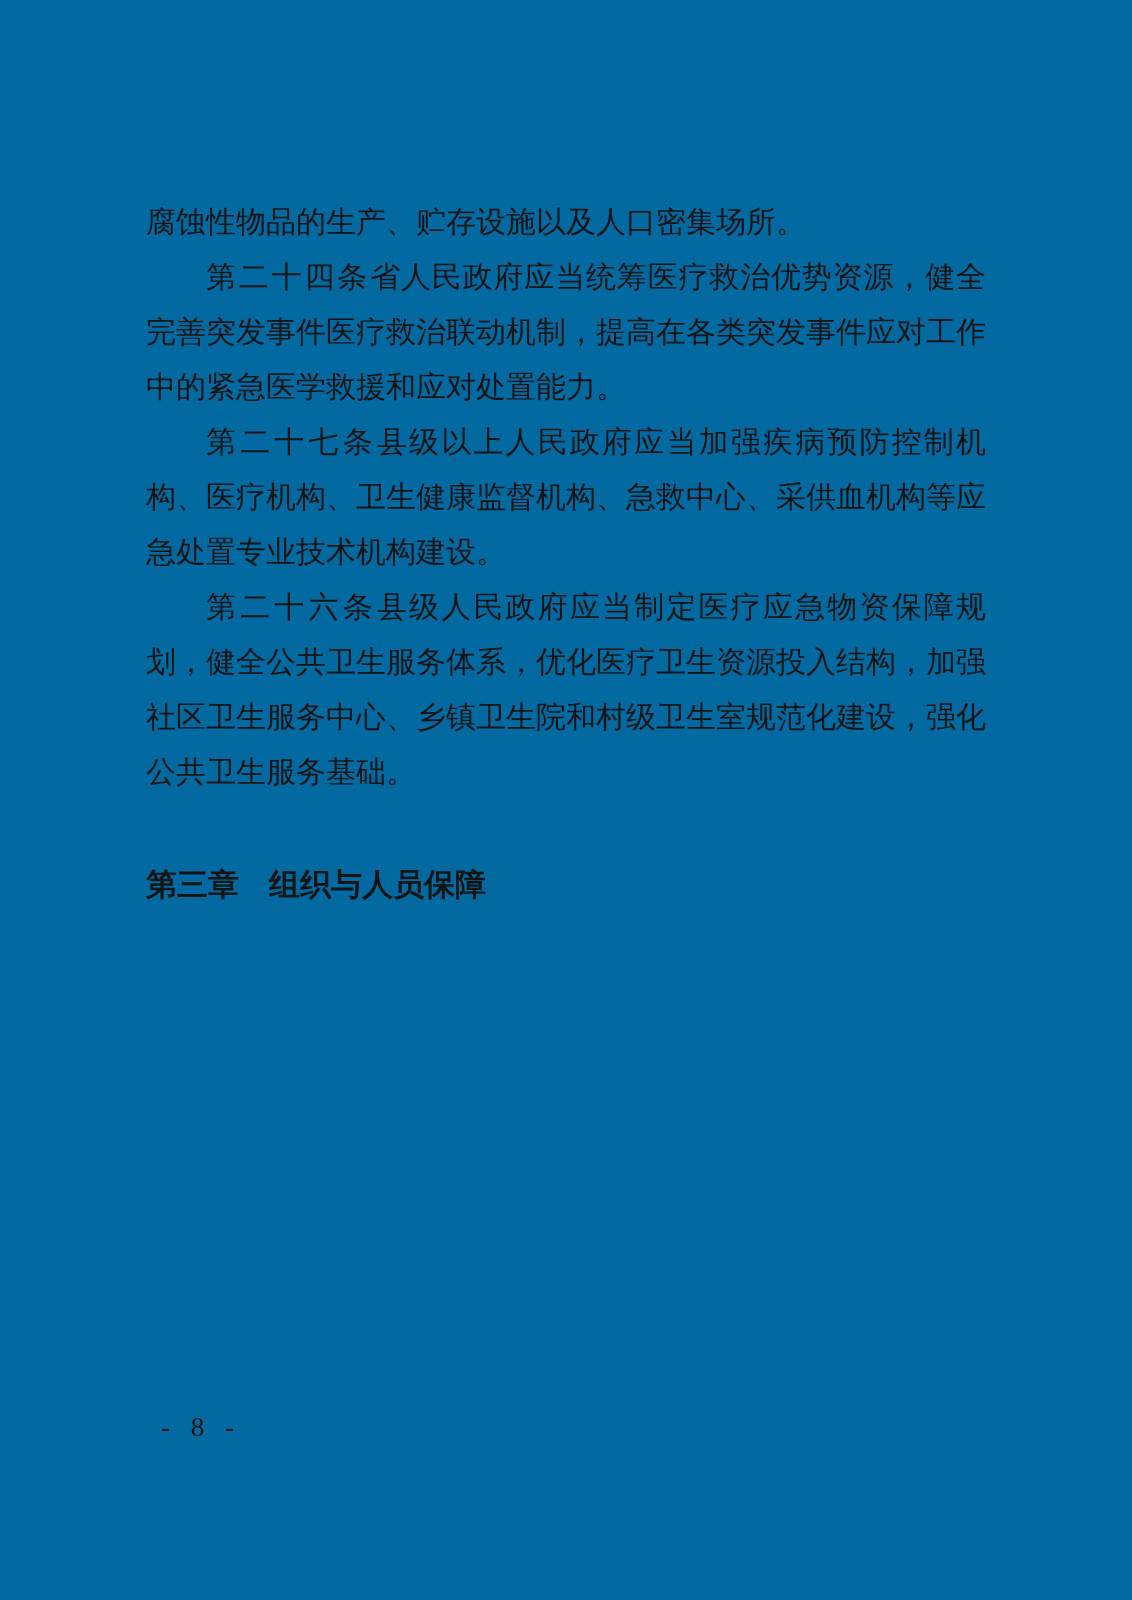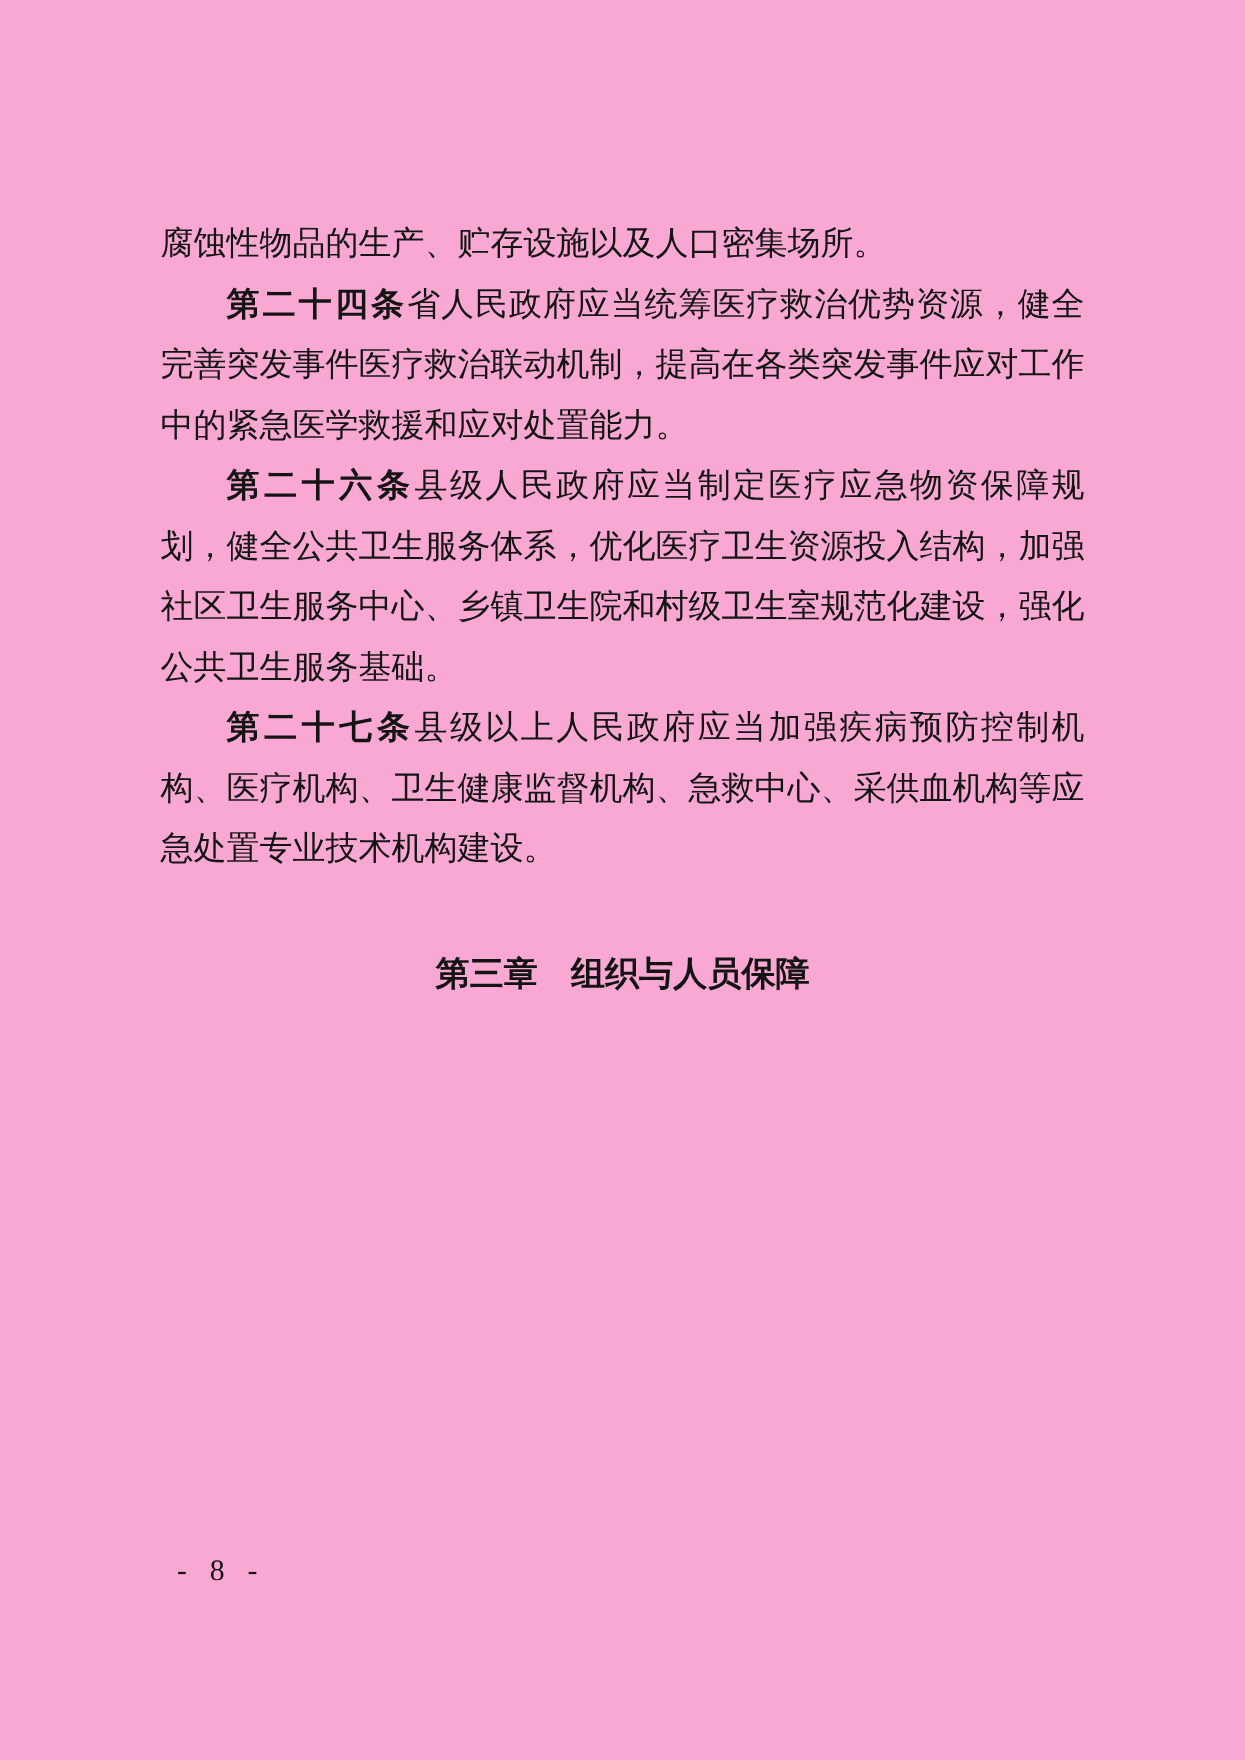--- a/index.html
+++ b/index.html
@@ -4,21 +4,21 @@
 <style>
   html, body {
     margin: 0;
     padding: 0;
     background: #ffffff;
   }
   .page {
     position: relative;
     width: 1132px;
     height: 1600px;
-    background: #f9a8d4;
+    background: #0369a1;
     overflow: hidden;
   }
   .body-text {
     position: absolute;
     left: 146px;
     top: 194px;
     width: 840px;
     font-family: "Liberation Serif", "DejaVu Serif", serif;
     font-size: 30px;
     line-height: 55px;
@@ -28,26 +28,26 @@
     margin: 0;
     text-align: justify;
     text-justify: inter-ideograph;
     word-break: break-all;
   }
   .para.indent {
     text-indent: 60px;
   }
   .article-label {
     font-family: "Liberation Sans", "DejaVu Sans", sans-serif;
-    font-weight: 700;
+    font-weight: 400;
     letter-spacing: 2px;
   }
   .chapter-heading {
     margin: 58px 0 55px 0;
-    text-align: center;
+    text-align: left;
     text-indent: 0;
     font-family: "Liberation Sans", "DejaVu Sans", sans-serif;
     font-weight: 700;
     font-size: 31px;
     color: #141414;
   }
   .chapter-label {
     margin-right: 30px;
   }
   .page-number {
@@ -64,23 +64,23 @@
 <body>
 
 <div class="page">
   <div class="body-text">
 
     <p class="para">腐蚀性物品的生产、贮存设施以及人口密集场所。</p>
 
     <p class="para indent"><span class="article-label">第二十四条</span><span class="article-text">省人民政府应当统筹医疗救治优势资源，健全完善突发事件医疗救治联动机制，提高在各类突发事件应对工作中的紧急医学救援和应对处置能力。</span></p>
 
 
+    <p class="para indent"><span class="article-label">第二十七条</span><span class="article-text">县级以上人民政府应当加强疾病预防控制机构、医疗机构、卫生健康监督机构、急救中心、采供血机构等应急处置专业技术机构建设。</span></p>
+
     <p class="para indent"><span class="article-label">第二十六条</span><span class="article-text">县级人民政府应当制定医疗应急物资保障规划，健全公共卫生服务体系，优化医疗卫生资源投入结构，加强社区卫生服务中心、乡镇卫生院和村级卫生室规范化建设，强化公共卫生服务基础。</span></p>
-
-    <p class="para indent"><span class="article-label">第二十七条</span><span class="article-text">县级以上人民政府应当加强疾病预防控制机构、医疗机构、卫生健康监督机构、急救中心、采供血机构等应急处置专业技术机构建设。</span></p>
 
     <p class="para chapter-heading"><span class="chapter-label">第三章</span><span class="chapter-title">组织与人员保障</span></p>
 
 
   </div>
 
   <div class="page-number">- 8 -</div>
 </div>
 
 </body></html>

